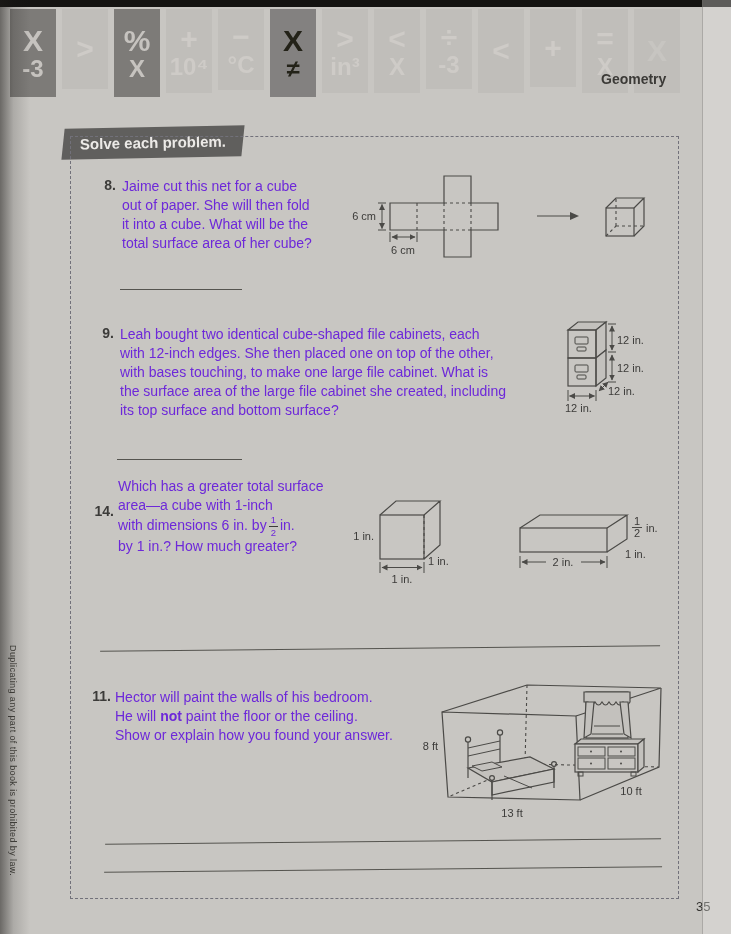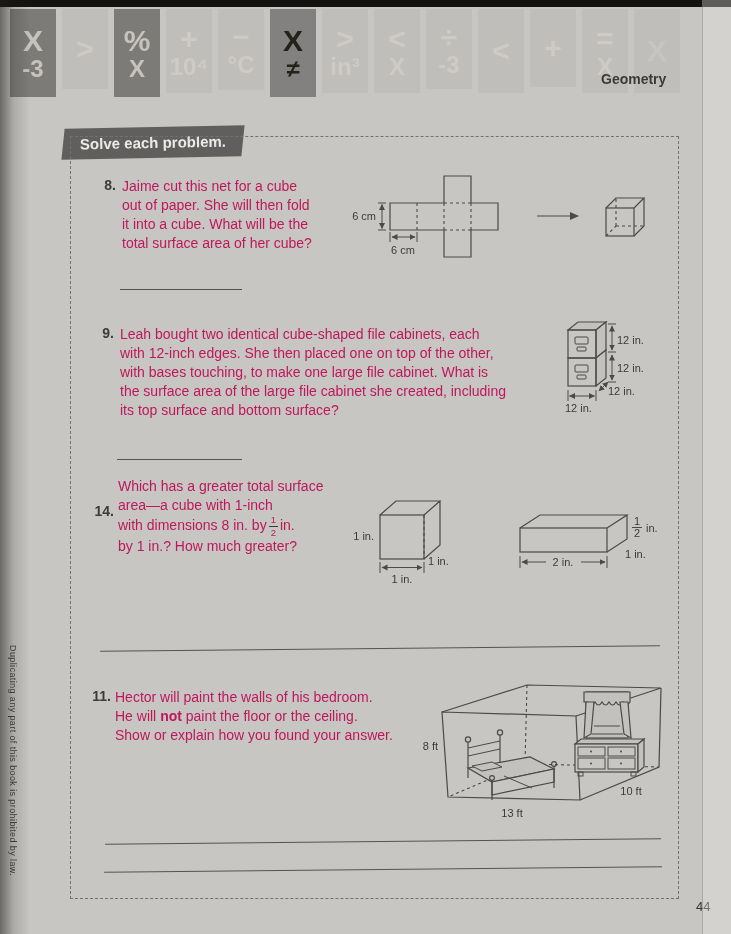--- a/index.html
+++ b/index.html
@@ -29,21 +29,21 @@
   .subject{position:absolute;left:601px;top:71px;font-size:14px;font-weight:bold;color:#3b3a37;}
 
   
   .instruction{position:absolute;left:63px;top:127px;width:180px;height:31px;background:#605f5d;
     display:flex;align-items:center;justify-content:center;transform:rotate(-1.1deg) skewX(-7deg);}
   .instruction span{font-size:15px;font-weight:bold;color:#eceae7;transform:skewX(7deg);}
 
   .dashed-box{position:absolute;left:70px;top:136px;width:607px;height:761px;border:1.6px dashed #72717a;}
 
   .pnum{position:absolute;width:26px;text-align:right;font-weight:bold;font-size:14px;color:#3c3b39;}
-  .ptext{position:absolute;font-size:14px;line-height:19px;color:#be185d;}
+  .ptext{position:absolute;font-size:14px;line-height:19px;color:#6d28d9;}
   .ansline{position:absolute;border-bottom:1.4px solid #55544f;height:18px;}
   .tilt{transform:rotate(-0.55deg);}
 
   .frac{display:inline-block;text-align:center;vertical-align:-6px;line-height:1;font-size:9.5px;margin:0 2px;}
   .frac .num{display:block;border-bottom:1px solid #3c3b39;padding:0 2px 1px;}
   .frac .den{display:block;padding-top:1px;}
 
   svg.diag{position:absolute;overflow:visible;}
   svg.diag text{font-family:"Liberation Sans",sans-serif;fill:#3c3b39;font-size:11px;}
   svg.diag .ln{stroke:#4b4a47;stroke-width:1.2;fill:none;}
@@ -220,21 +220,21 @@
       <text x="9" y="94">12 in.</text>
     </g>
   </svg>
 
   <div class="ansline" style="left:117px;top:441px;width:125px;"></div>
 
   <div class="pnum" style="left:88px;top:503px;">14.</div>
   <div class="ptext" style="left:118px;top:477px;width:225px;">
     <div>Which has a greater total surface</div>
     <div>area—a cube with 1-inch</div>
-    <div><span>with dimensions 8 in. by</span><span class="frac"><span class="num">1</span><span class="den">2</span></span><span>in.</span></div>
+    <div><span>with dimensions 6 in. by</span><span class="frac"><span class="num">1</span><span class="den">2</span></span><span>in.</span></div>
     <div>by 1 in.? How much greater?</div>
   </div>
 
   <svg class="diag" style="left:348px;top:485px;" width="118" height="102">
     <defs>
       <marker id="a10c" markerWidth="7" markerHeight="7" refX="5.5" refY="3" orient="auto-start-reverse" markerUnits="userSpaceOnUse">
         <path d="M0,0 L6,3 L0,6 Z" fill="#4b4a47"></path>
       </marker>
     </defs>
     <g>
@@ -337,18 +337,18 @@
     </g>
     <text x="26" y="86" text-anchor="end" font-size="12">8 ft</text>
     <text x="100" y="153" text-anchor="middle" font-size="12">13 ft</text>
     <text x="219" y="131" text-anchor="middle" font-size="12">10 ft</text>
   </svg>
 
   <div class="ansline tilt" style="left:105px;top:823px;width:556px;"></div>
   <div class="ansline tilt" style="left:104px;top:851px;width:558px;"></div>
 
   <div class="copyright">Duplicating any part of this book is prohibited by law.</div>
-  <div class="pageno">44</div>
+  <div class="pageno">35</div>
 
   <div class="right-shade"></div>
   <div class="crease"></div>
   <div class="left-shade"></div>
 </div>
 
 </body></html>

